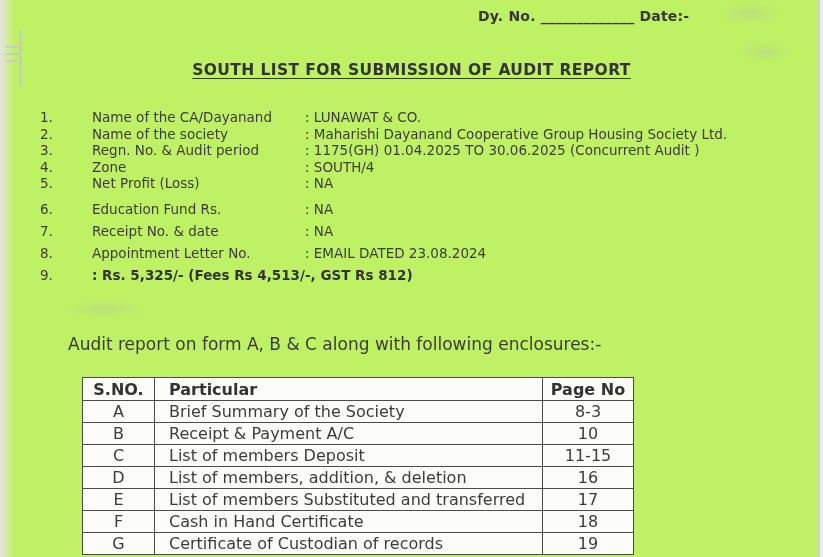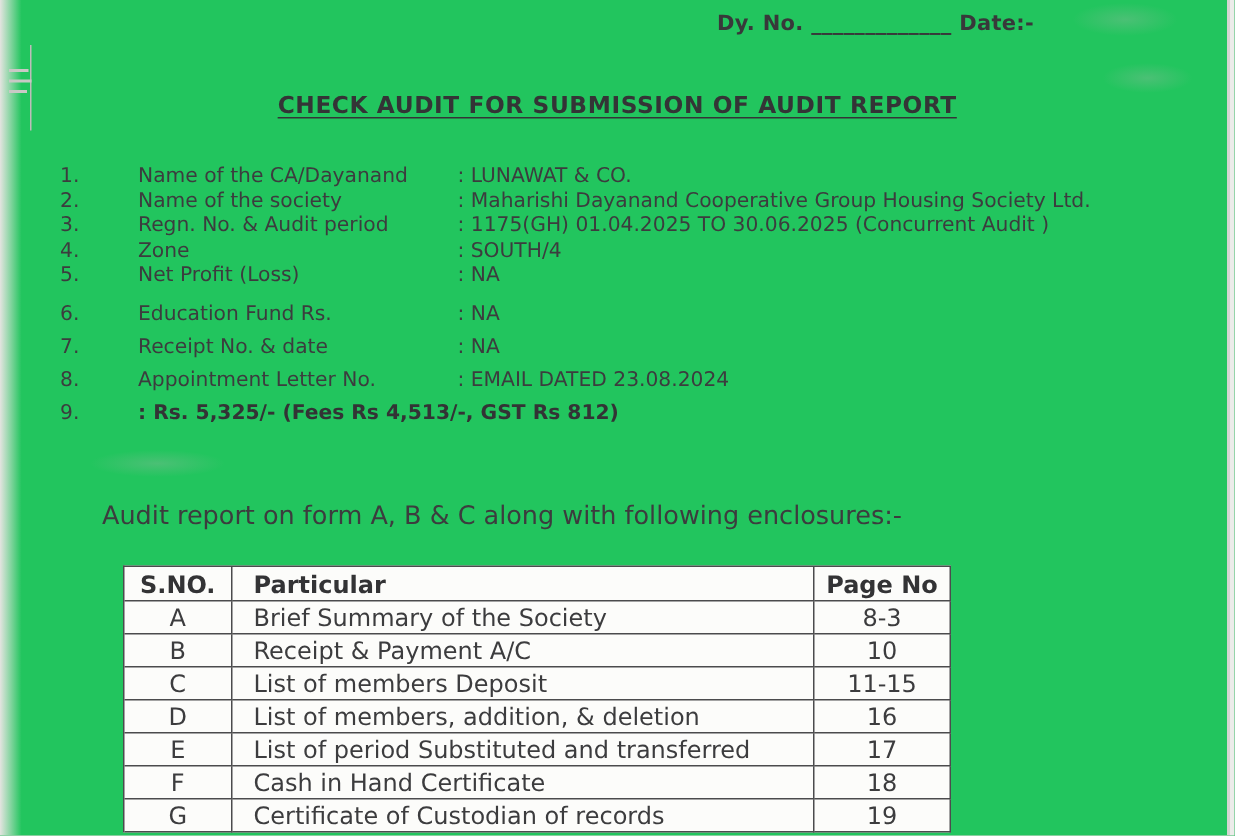--- a/index.html
+++ b/index.html
@@ -1,20 +1,20 @@
 <!DOCTYPE html>
 <html><head>
 <meta charset="utf-8">
 <style>
   html,body { margin:0; padding:0; background:#d8d8d4; }
   .page {
     position:relative;
     width:823px; height:557px;
     margin:0 auto;
-    background:#22c55e;
+    background:#bef264;
     overflow:hidden;
     font-family:"DejaVu Sans", sans-serif;
     color:#3c3c3e;
   }
   
   .edge-left {
     position:absolute; left:0; top:0; width:16px; height:100%;
     background:linear-gradient(90deg, #e4e4e0 0%, rgba(252,252,250,0) 90%);
   }
   .edge-right {
@@ -110,21 +110,21 @@
   <div class="scratch-h s3"></div>
   <div class="smudge a"></div>
   <div class="smudge b"></div>
   <div class="smudge c"></div>
 
   <div class="dy-block">
     <div>Dy. No. _____________ Date:-</div>
   </div>
 
   <div class="doc-title">
-    <span>CHECK AUDIT FOR SUBMISSION OF AUDIT REPORT</span>
+    <span>SOUTH LIST FOR SUBMISSION OF AUDIT REPORT</span>
   </div>
 
   <div class="checklist">
     <div class="cl-row">
       <span class="cl-num">1.</span>
       <span class="cl-label">Name of the CA/Dayanand</span>
       <span class="cl-value">: LUNAWAT &amp; CO.</span>
     </div>
     <div class="cl-row">
       <span class="cl-num">2.</span>
@@ -190,21 +190,21 @@
       <div class="cell c-part">List of members Deposit</div>
       <div class="cell c-page">11-15</div>
     </div>
     <div class="trow">
       <div class="cell c-sno">D</div>
       <div class="cell c-part">List of members, addition, &amp; deletion</div>
       <div class="cell c-page">16</div>
     </div>
     <div class="trow">
       <div class="cell c-sno">E</div>
-      <div class="cell c-part">List of period Substituted and transferred</div>
+      <div class="cell c-part">List of members Substituted and transferred</div>
       <div class="cell c-page">17</div>
     </div>
     <div class="trow">
       <div class="cell c-sno">F</div>
       <div class="cell c-part">Cash in Hand Certificate</div>
       <div class="cell c-page">18</div>
     </div>
     <div class="trow">
       <div class="cell c-sno">G</div>
       <div class="cell c-part">Certificate of Custodian of records</div>

